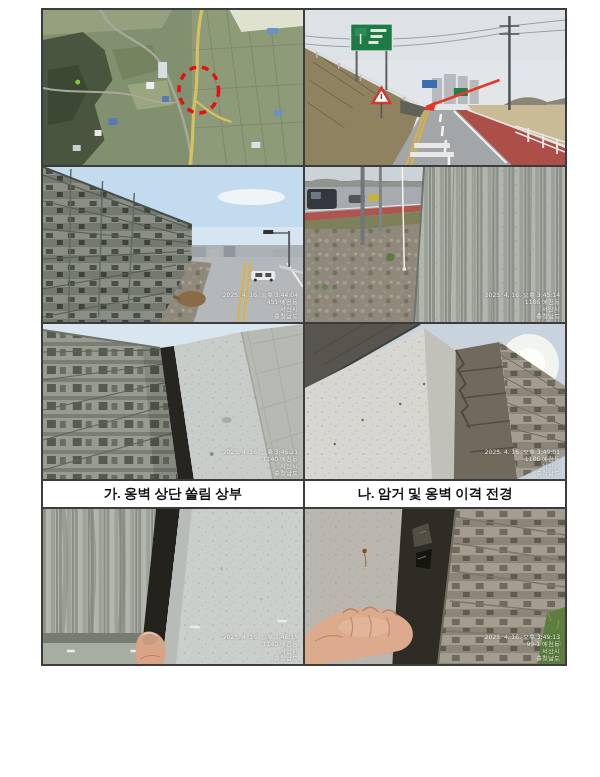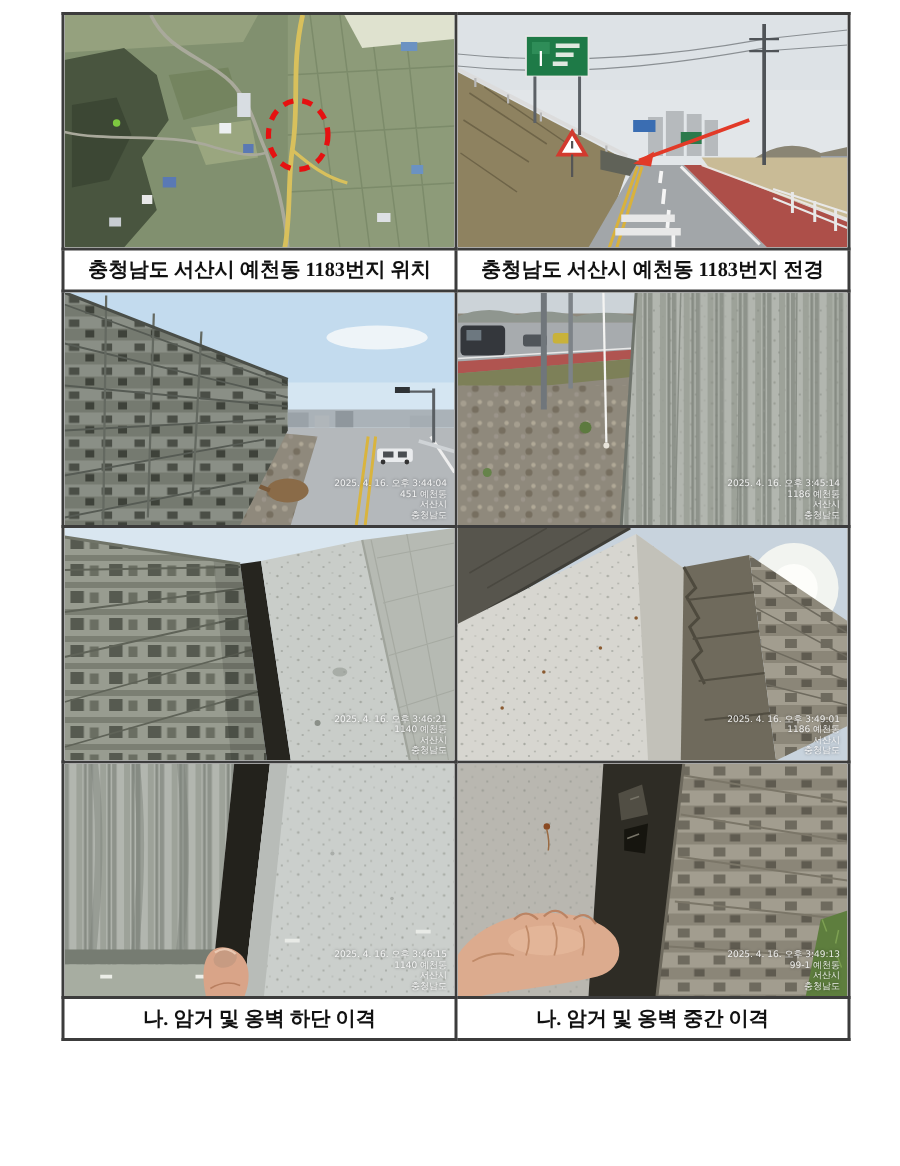--- a/index.html
+++ b/index.html
@@ -140,24 +140,20 @@
           <path d="M77,84 v5 M77,93 V108" stroke="#555" stroke-width="1.5"></path>
           <path d="M206,6 V100" stroke="#4f5357" stroke-width="2.5"></path>
           <path d="M196,16 h20 M196,24 h20" stroke="#4f5357" stroke-width="1.5"></path>
           <path d="M196,70 L122,97" stroke="#e23a28" stroke-width="2.5"></path>
           <polygon points="118,99 132,91 130,101" fill="#e23a28"></polygon>
         </svg>
       </div>
     </td>
   </tr>
 
-  <tr>
-    <td class="caption-cell">충청남도 서산시 예천동 1183번지 위치</td>
-    <td class="caption-cell">충청남도 서산시 예천동 1183번지 전경</td>
-  </tr>
 
   <tr>
     <td class="photo-cell">
       <div class="ph-wrap">
         <svg class="ph" viewBox="0 0 262 155" preserveAspectRatio="none">
           <rect width="262" height="155" fill="#d5e6f2"></rect>
                 <rect width="262" height="60" fill="#c3dbee"></rect>
           <ellipse cx="210" cy="30" rx="34" ry="8" fill="#eef4f8"></ellipse>
           <rect x="150" y="78" width="112" height="12" fill="#aab2b8"></rect>
           <rect x="150" y="80" width="14" height="10" fill="#9aa2a8"></rect>
@@ -282,20 +278,24 @@
         <div class="wm">
           <div>2025. 4. 16. 오후 3:49:01</div>
                 <div>1186 예천동</div>
           <div>서산시</div>
                 <div>충청남도</div>
         </div>
       </div>
     </td>
   </tr>
 
+  <tr>
+    <td class="caption-cell">가. 옹벽 상단 쏠림 상부</td>
+    <td class="caption-cell">나. 암거 및 옹벽 이격 전경</td>
+  </tr>
 
   <tr>
     <td class="photo-cell">
       <div class="ph-wrap">
         <svg class="ph" viewBox="0 0 262 155" preserveAspectRatio="none">
           <polygon points="0,0 114,0 98,155 0,155" fill="url(#ribs)"></polygon>
           <path d="M20,0 C26,50 22,100 16,155 M48,0 C54,50 50,110 44,155 M78,0 C84,60 80,110 74,155" stroke="#7e837b" stroke-width="5" opacity="0.5" fill="none"></path>
           <polygon points="0,124 104,124 102,134 0,134" fill="#767c72"></polygon>
           <polygon points="0,134 102,134 98,155 0,155" fill="#a7ada1"></polygon>
           <path d="M24,142 h8 M88,142 h8" stroke="#eceee8" stroke-width="2.5"></path>
@@ -348,20 +348,16 @@
         <div class="wm">
           <div>2025. 4. 16. 오후 3:49:13</div>
                 <div>99-1 예천동</div>
           <div>서산시</div>
                 <div>충청남도</div>
         </div>
       </div>
     </td>
   </tr>
 
-  <tr>
-    <td class="caption-cell">나. 암거 및 옹벽 하단 이격</td>
-    <td class="caption-cell">나. 암거 및 옹벽 중간 이격</td>
-  </tr>
 </tbody>
     </table>
 
 </div>
 
 </body></html>

